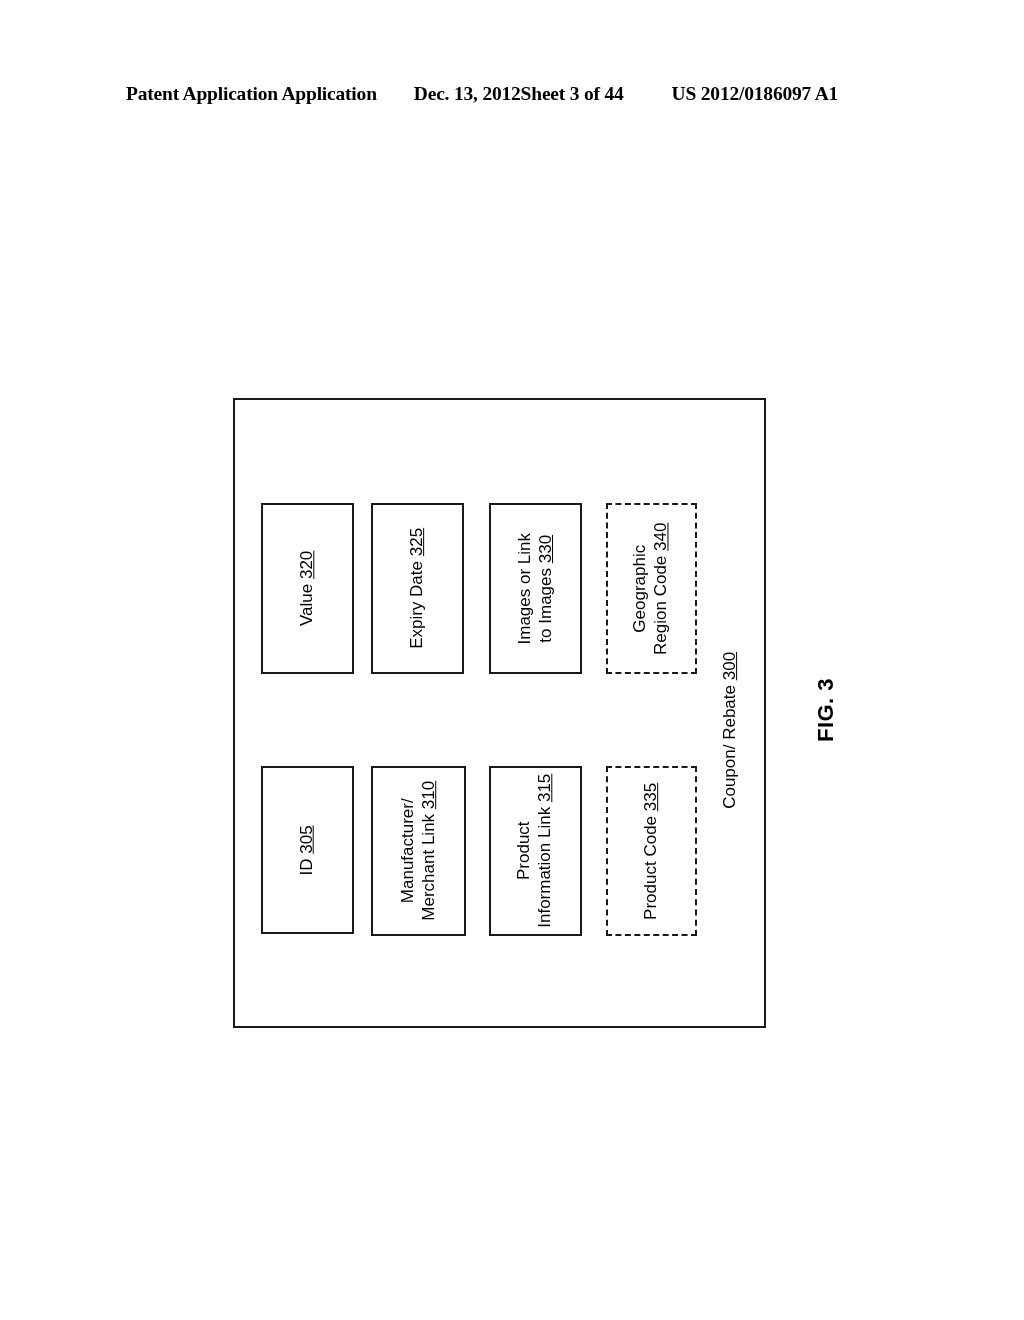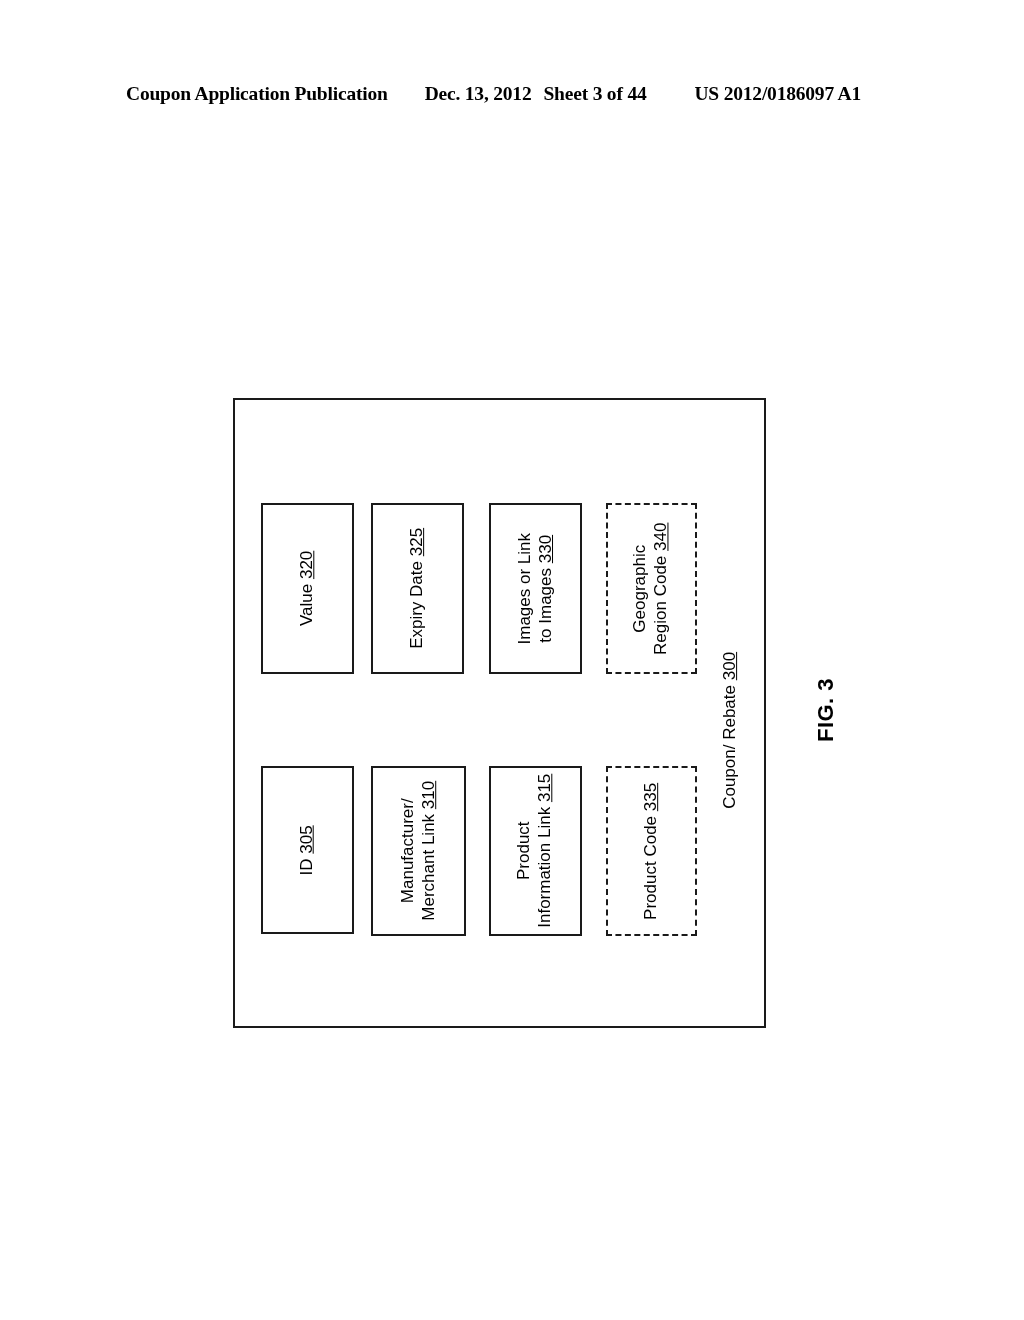--- a/index.html
+++ b/index.html
@@ -26,21 +26,21 @@
     display: flex;
     align-items: baseline;
     font-family: "Liberation Serif", serif;
     font-weight: bold;
     font-size: 19.5px;
     letter-spacing: -0.2px;
     white-space: nowrap;
   }
   .pub-header .seg-title { }
   .pub-header .seg-date  { margin-left: 37px; font-family: Liberation Serif, serif; }
-  .pub-header .seg-sheet { margin-left: 12px; }
+  .pub-header .seg-sheet { }
   .pub-header .seg-num   { margin-left: 48px; }
 
   
   .figure {
     position: absolute;
     left: 0;
     top: 0;
     width: 1024px;
     height: 1320px;
   }
@@ -122,21 +122,21 @@
     font-family: "Liberation Sans", sans-serif;
     font-weight: bold;
     font-size: 22px;
     letter-spacing: 0.5px;
   }
 </style>
 </head>
 <body>
 
 <div class="pub-header">
-  <span class="seg-title">Coupon Application Publication</span>
+  <span class="seg-title">Patent Application Application</span>
   <span class="seg-date">Dec. 13, 2012</span>
   <span class="seg-sheet">Sheet 3 of 44</span>
   <span class="seg-num">US 2012/0186097 A1</span>
 </div>
 
 <div class="figure">
 
   <div class="outer-box"></div>
 
   <div class="block solid" id="blk-value">

